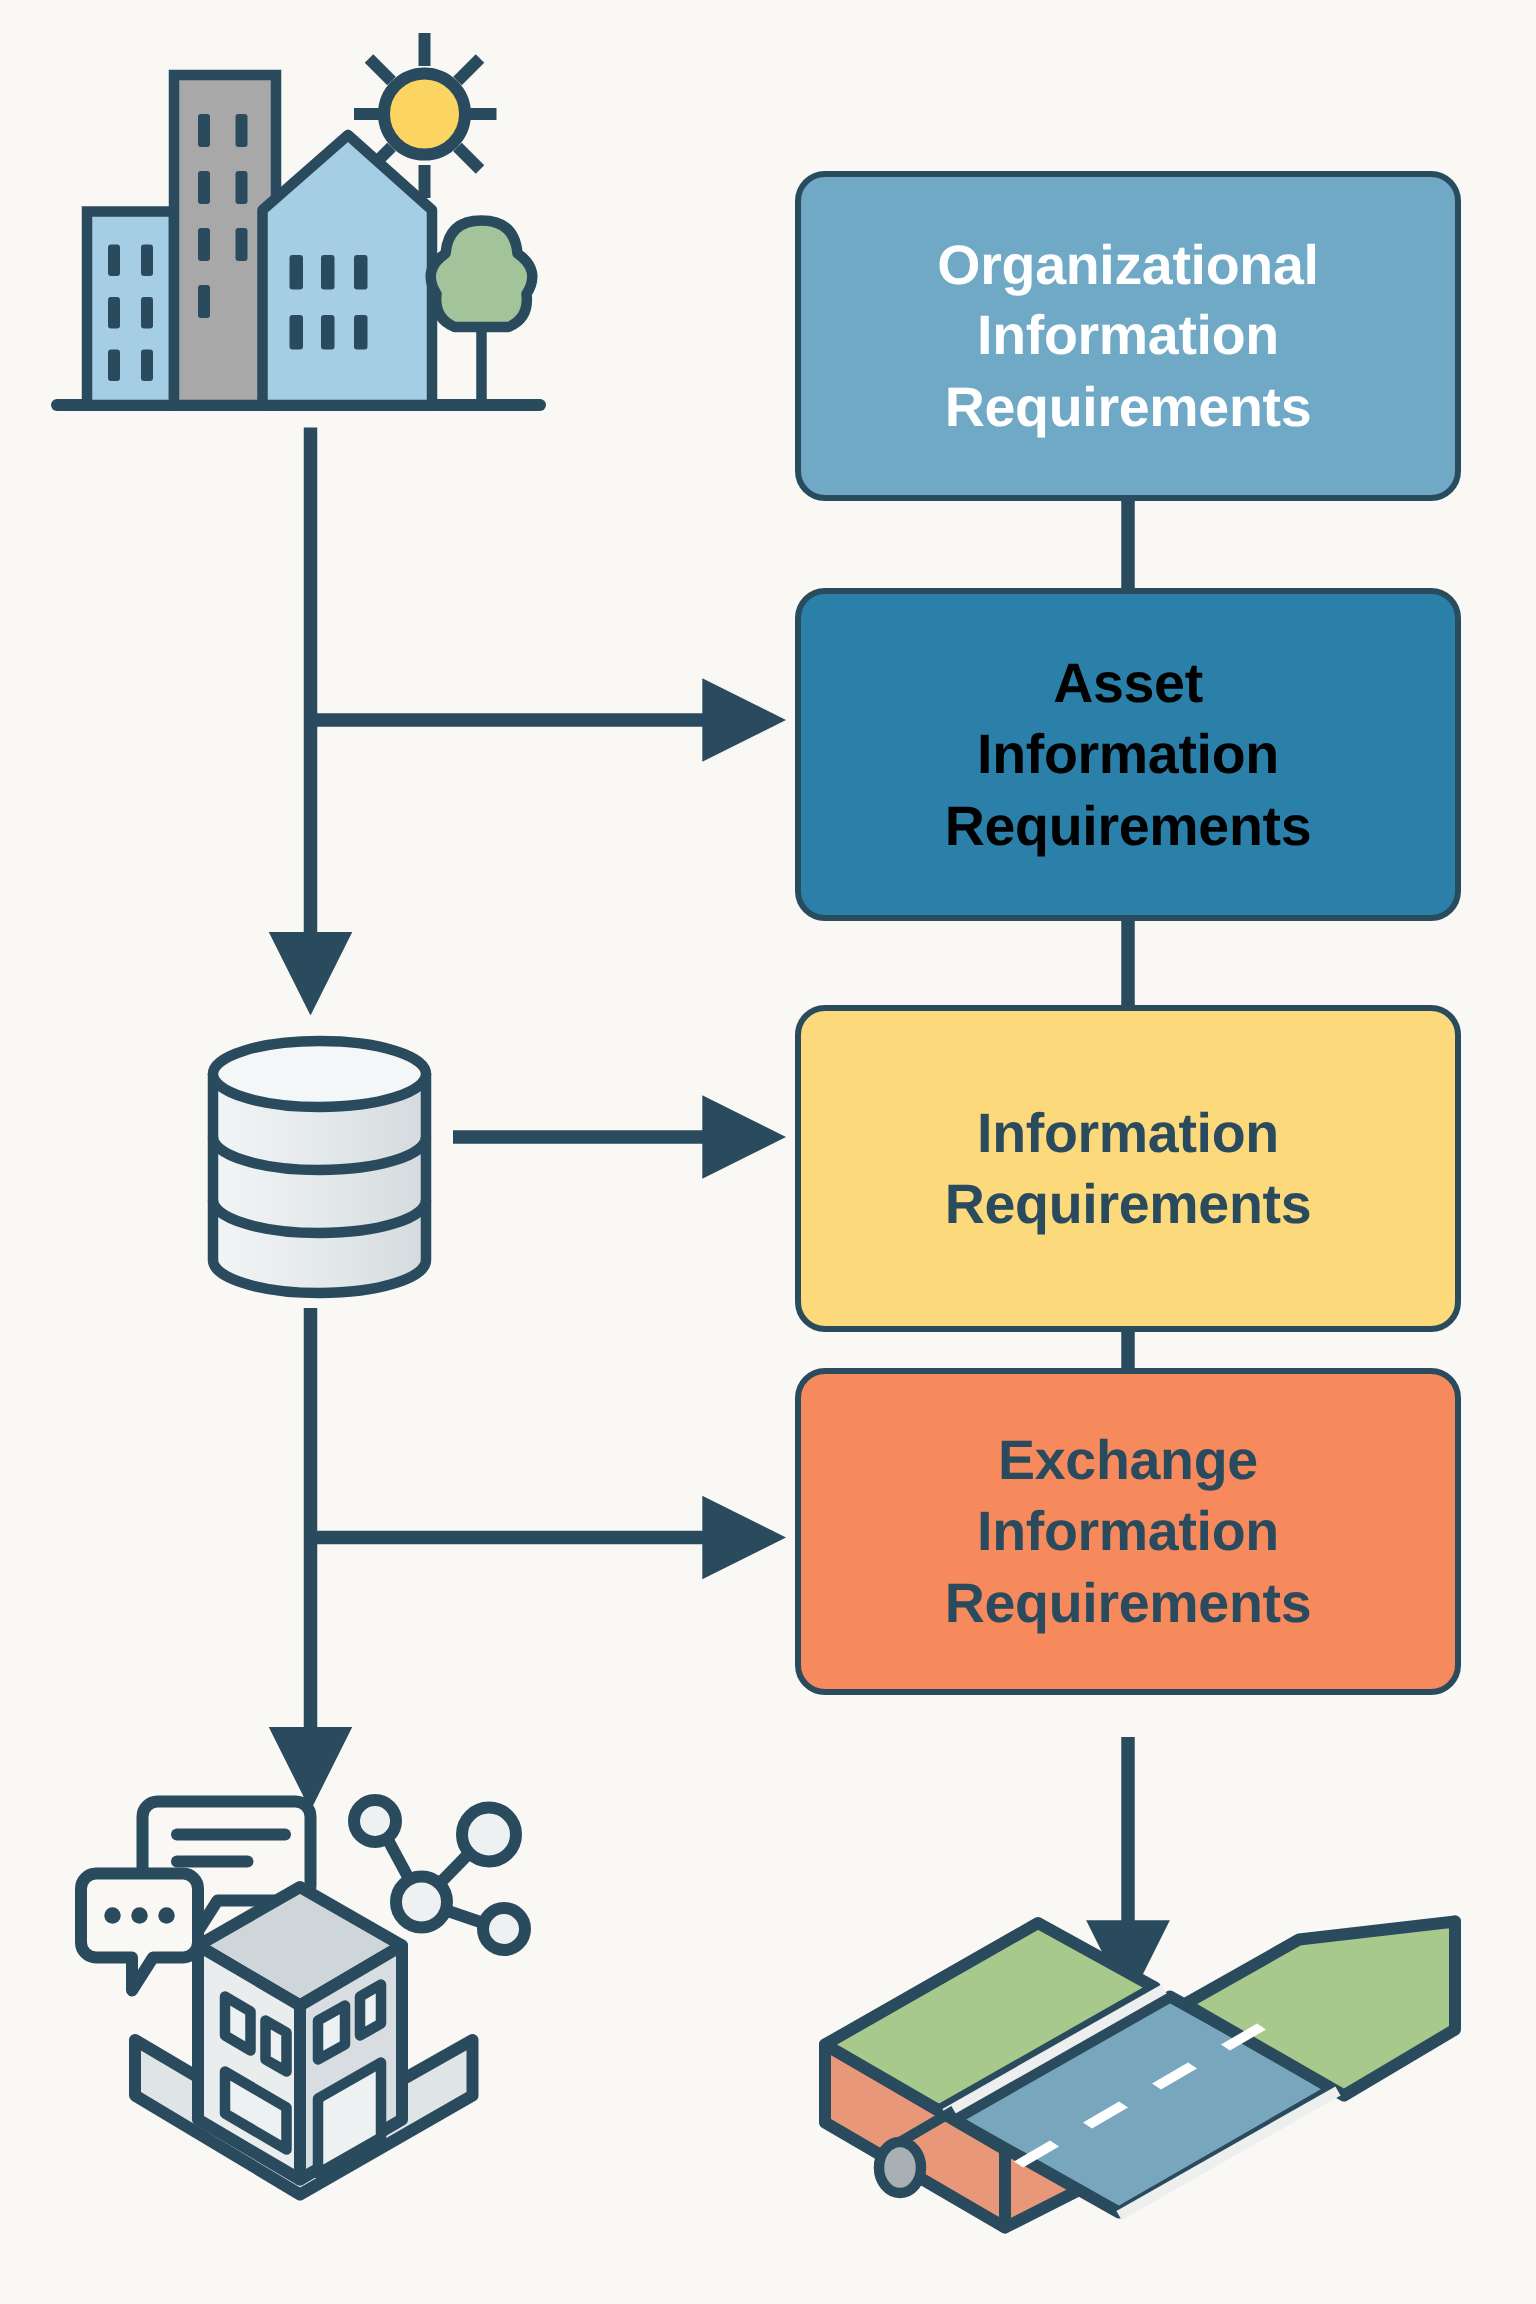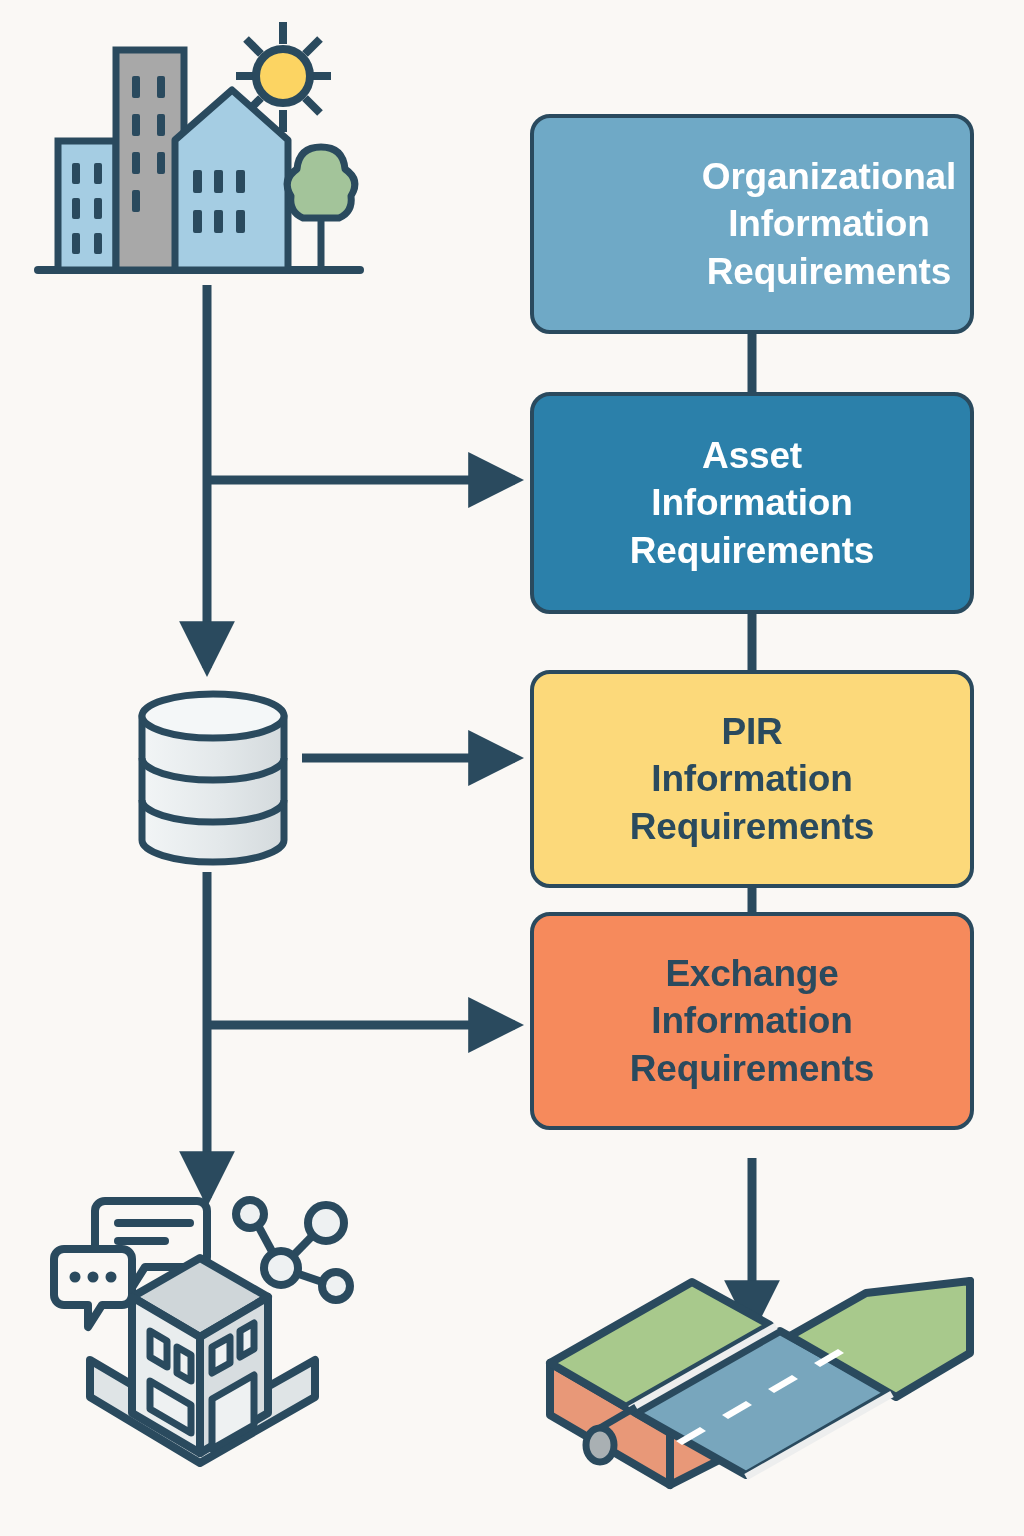--- a/index.html
+++ b/index.html
@@ -31,23 +31,23 @@
     justify-content: center;
     text-align: center;
     font-weight: bold;
     line-height: 1.28;
     letter-spacing: -0.2px;
     z-index: 5;
   }
   .box .lines { padding: 0 14px; }
   .box .ln { display: block; white-space: nowrap; }
   #box-oir { left: 530px; top: 114px; width: 444px; height: 220px;
-             background: #6fa9c6; color: #ffffff; font-size: 37px; justify-content: flex-end; }
+             background: #6fa9c6; color: #ffffff; font-size: 37px; }
   #box-air { left: 530px; top: 392px; width: 444px; height: 222px;
-             background: #2b80aa; color: #ffffff; font-size: 37px; }
+             background: #2b80aa; color: #000000; font-size: 37px; }
   #box-pir { left: 530px; top: 670px; width: 444px; height: 218px;
              background: #fcd97a; color: #2a4a5e; font-size: 37px; }
   #box-eir { left: 530px; top: 912px; width: 444px; height: 218px;
              background: #f68a5c; color: #2a4a5e; font-size: 37px; }
 </style>
 </head>
 <body>
 
 <div id="stage">
 
@@ -215,21 +215,20 @@
   <div class="box" id="box-air">
     <span class="lines">
       <span class="ln">Asset</span>
       <span class="ln">Information</span>
       <span class="ln">Requirements</span>
     </span>
   </div>
 
   <div class="box" id="box-pir">
     <span class="lines">
-      <span class="ln">PIR</span>
       <span class="ln">Information</span>
       <span class="ln">Requirements</span>
     </span>
   </div>
 
   <div class="box" id="box-eir">
     <span class="lines">
       <span class="ln">Exchange</span>
       <span class="ln">Information</span>
       <span class="ln">Requirements</span>

